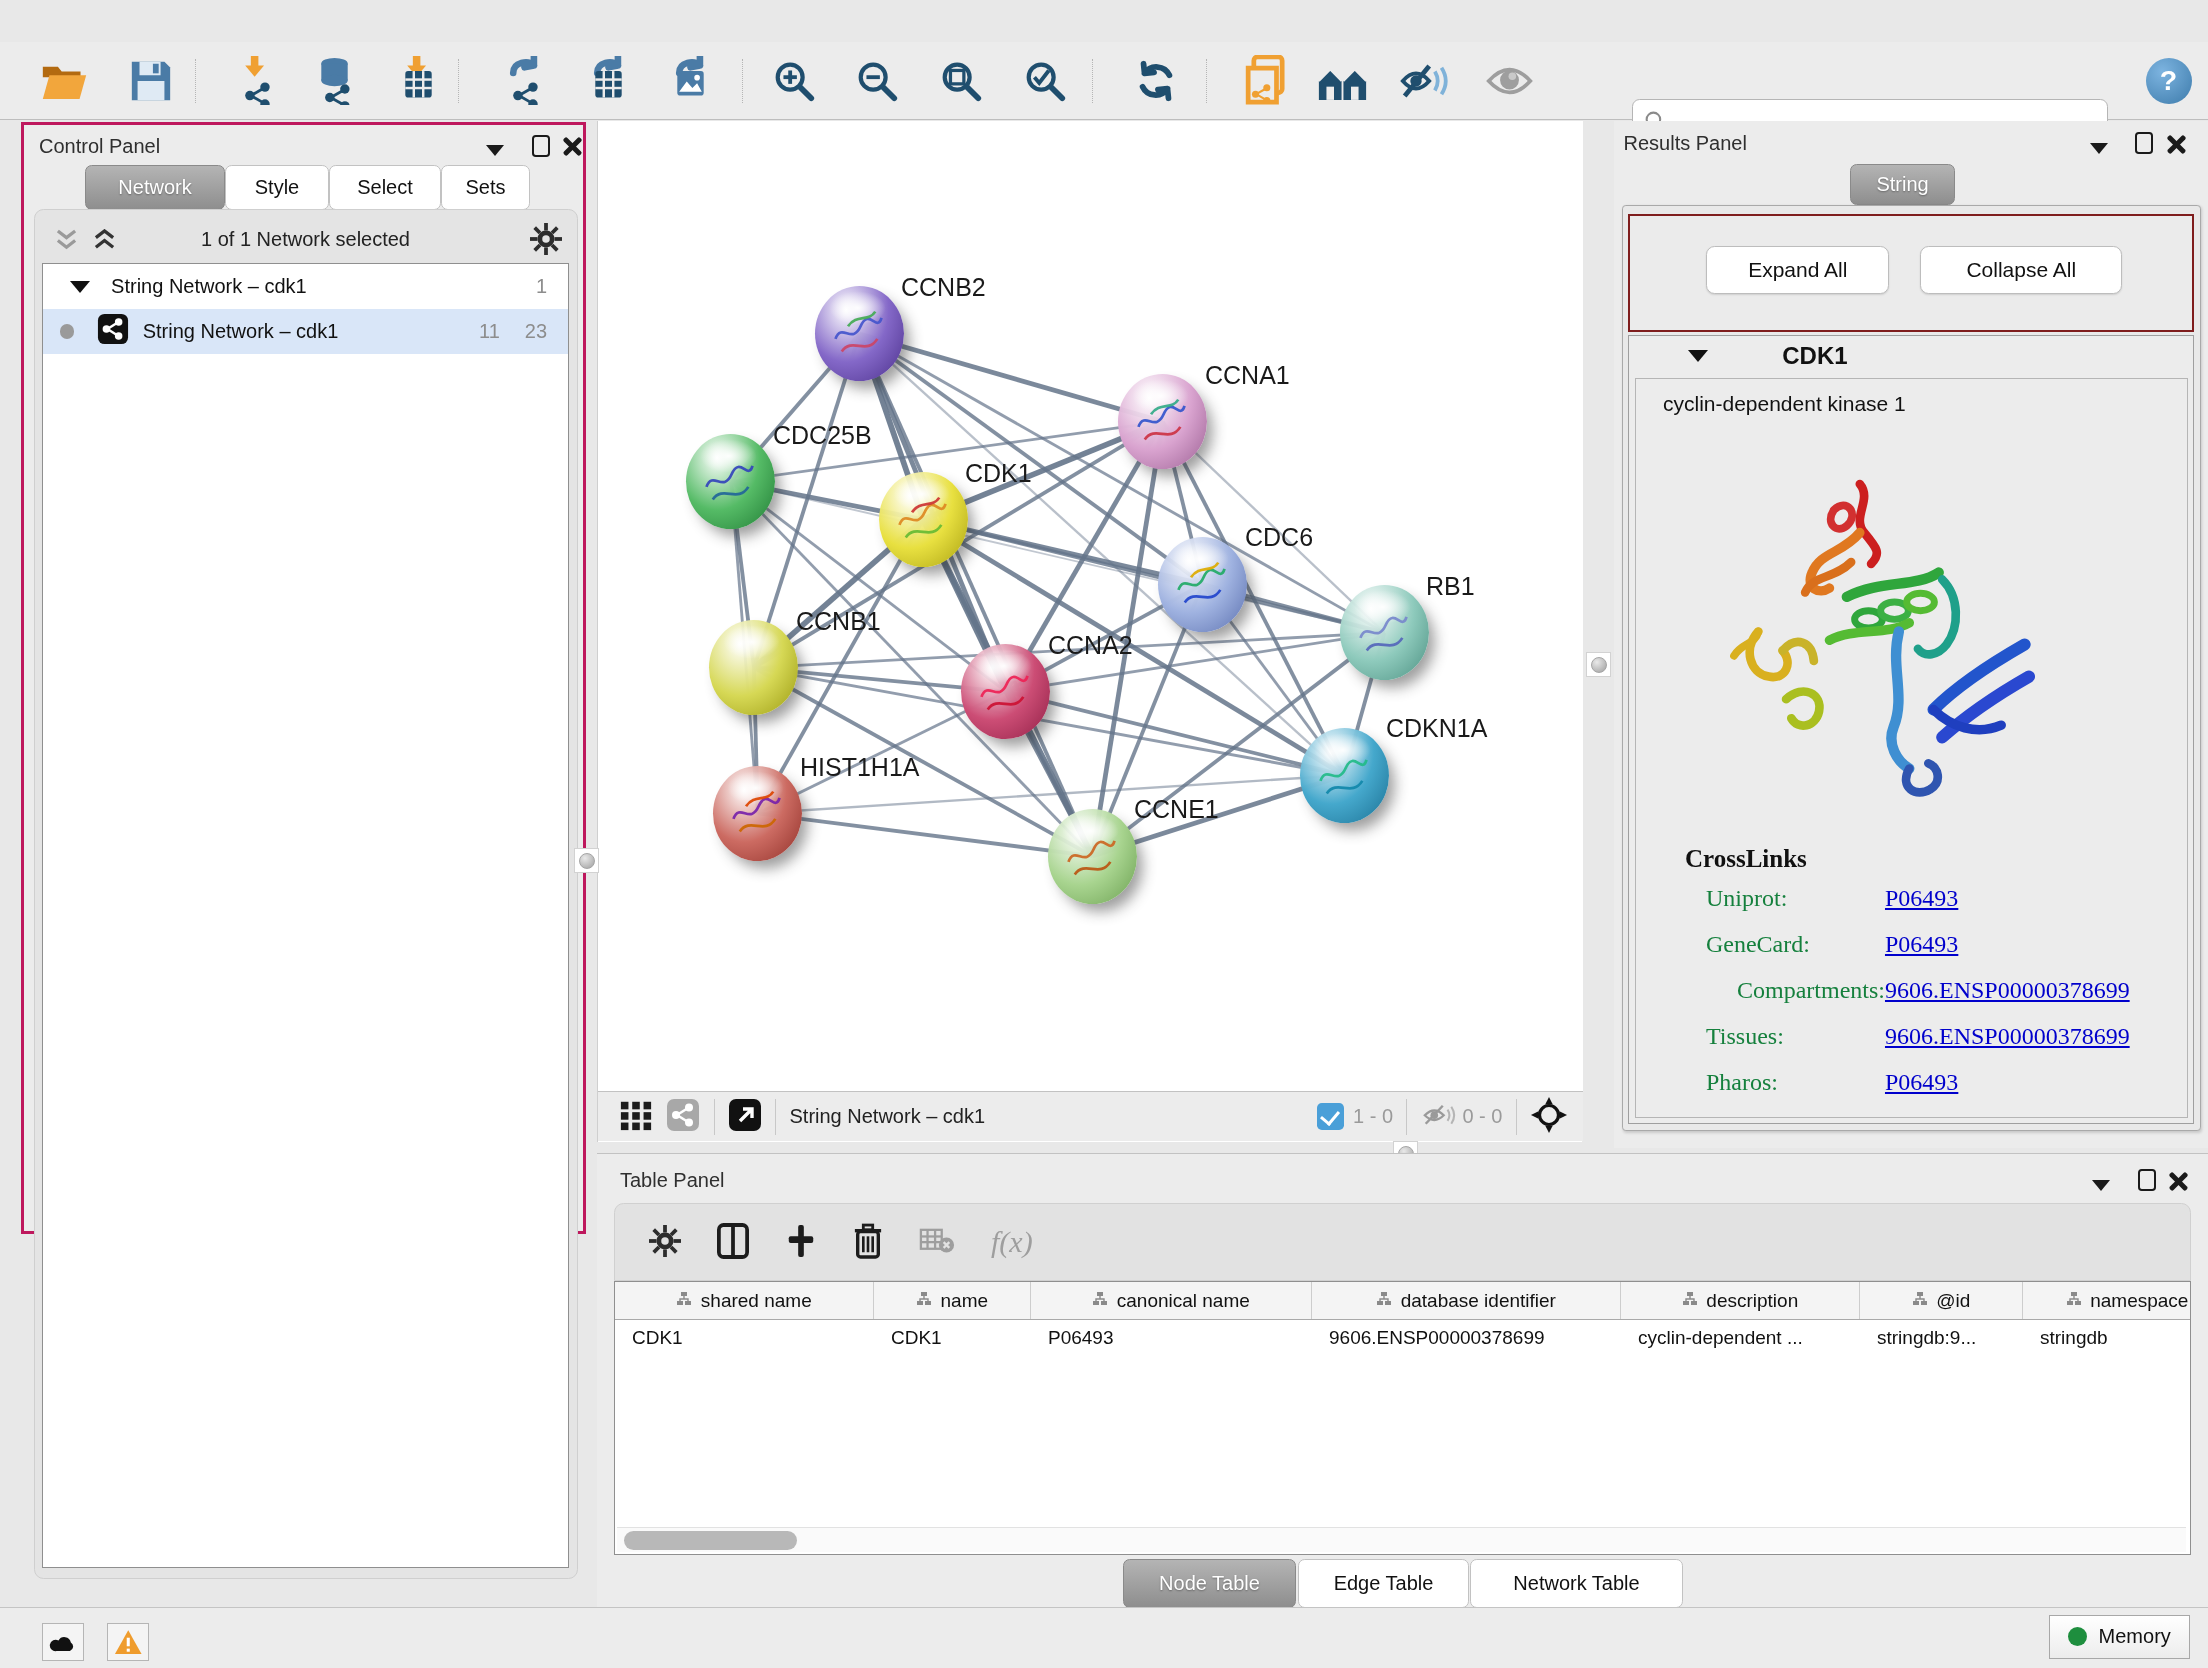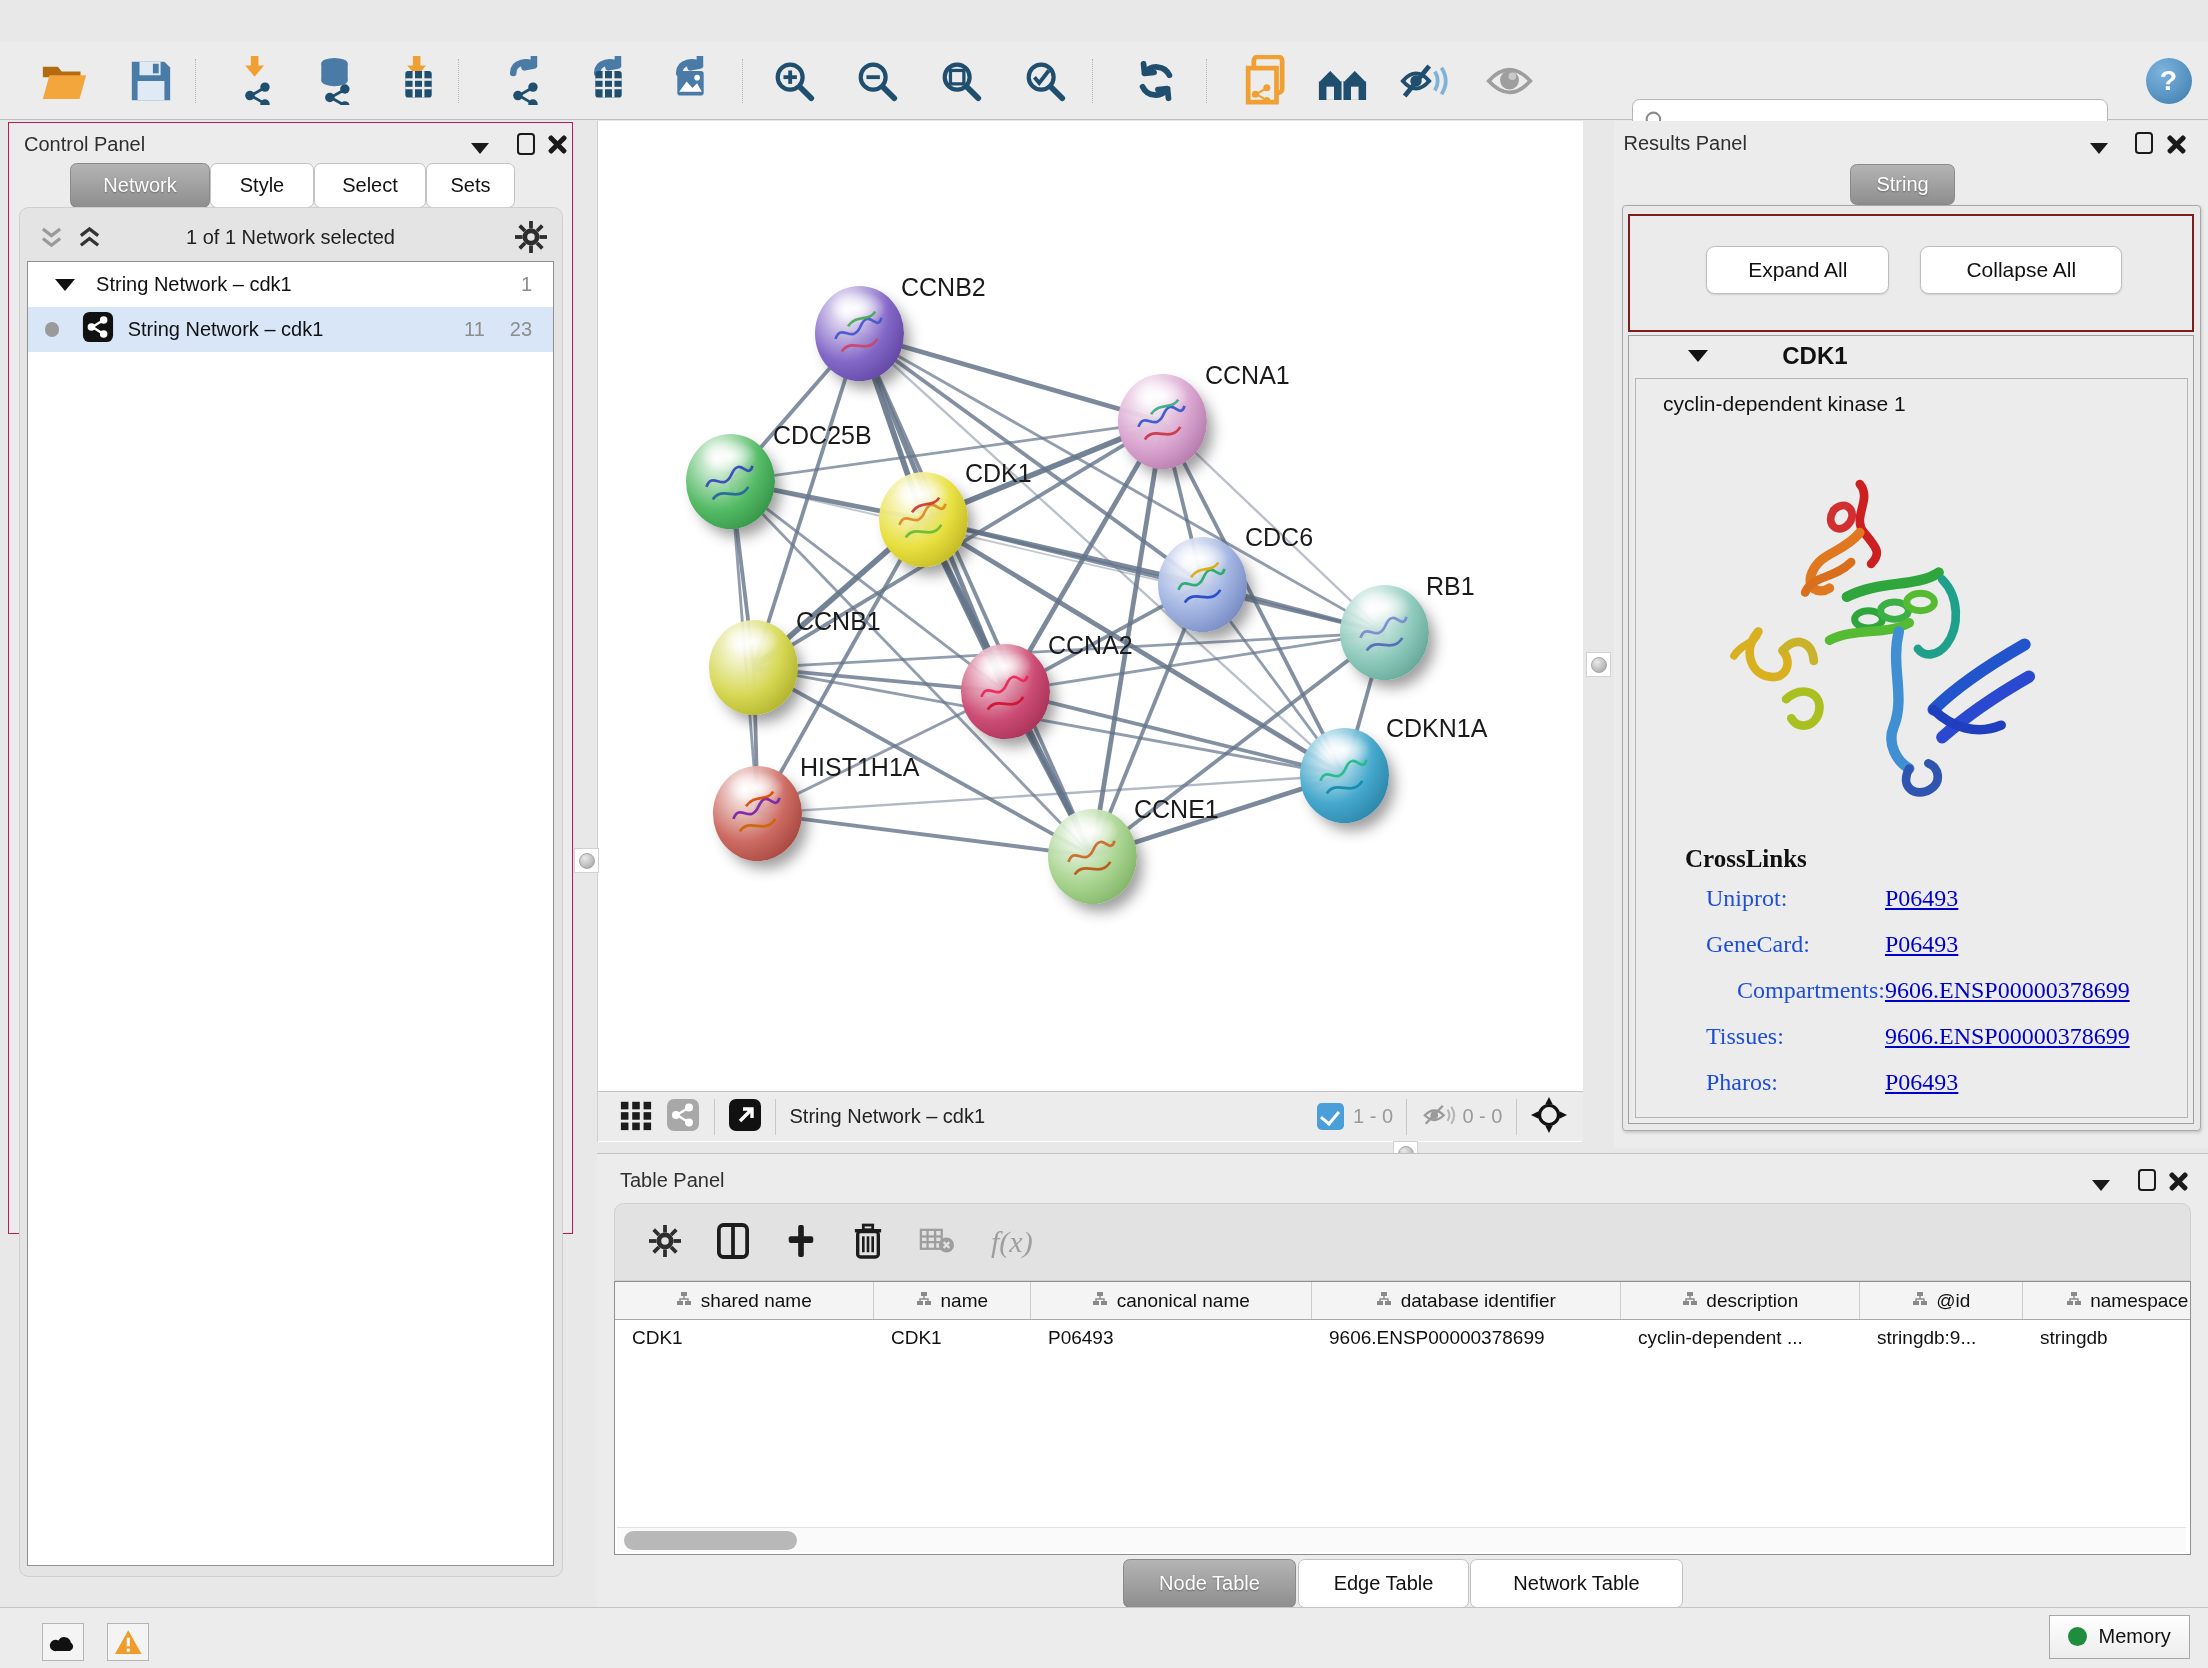--- a/index.html
+++ b/index.html
@@ -24,21 +24,21 @@
   .ph-tri { width:0; height:0; border-left:9.5px solid transparent; border-right:9.5px solid transparent; border-top:11.4px solid #1a1a1a; display:inline-block; }
   .ph-box { width:18px; height:22px; border:2.9px solid #1a1a1a; border-radius:3.8px; display:inline-block; }
   .ph-x { position:relative; width:21px; height:21px; display:inline-block; }
   .ph-x::before,.ph-x::after { content:""; position:absolute; left:-1px; top:8.6px; width:23px; height:4.8px; background:#1a1a1a; border-radius:1.9px; }
   .ph-x::before { transform:rotate(45deg); } .ph-x::after { transform:rotate(-45deg); }
 
   .tabbtn { height:45px; border:1px solid #c2c2c2; background:#ffffff; color:#111; font-size:20px; display:flex; align-items:center; justify-content:center; border-radius:6.7px; cursor:pointer; }
   .tabbtn.sel { background:linear-gradient(#b4b4b4,#8e8e8e); color:#fff; border-color:#8a8a8a; text-shadow:0 1px 1.9px rgba(0,0,0,.35); }
 
   
-  #control-panel { left:8px; top:122px; width:565px; height:1112px; background:#ececec; border:1px solid #be185d; }
+  #control-panel { left:21px; top:122px; width:565px; height:1112px; background:#ececec; border:3px solid #be185d; }
   #cp-inner { left:9.5px; top:84px; width:544px; height:1370px; background:#e4e4e4; border:1px solid #cfcfcf; border-radius:9.5px; }
   #cp-toolbar { left:0; top:7.6px; width:100%; height:42px; }
   #cp-tree { left:7.6px; top:53px; width:527px; height:1305px; background:#ffffff; border:1px solid #8f8f8f; }
   .tree-row { position:relative; width:100%; height:45px; display:flex; align-items:center; font-size:20px; color:#111; }
   .tree-row.sel { background:#d9e6f8; }
   .tree-tri { width:0; height:0; border-left:10.5px solid transparent; border-right:10.5px solid transparent; border-top:12.4px solid #111; }
   .cnt { color:#8d8d8d; }
   .chev { display:inline-block; width:25px; height:21px; }
   .chev svg { display:block; }
 
@@ -61,21 +61,21 @@
   #results-panel { left:1614px; top:121px; width:594px; height:1027px; background:#ececec; }
   #string-tab { left:236px; top:43px; width:105px; height:41px; }
   #rp-box { left:7.6px; top:84px; width:579px; height:926px; background:#e9e9e9; border:1px solid #a9a9a9; border-radius:3.8px; box-shadow:1px 1.9px 2.9px rgba(0,0,0,.15); }
   #rp-btnrow { left:5.7px; top:7.6px; width:566px; height:118px; border:2px solid #7f1d1d; background:#ebebeb; }
   .wbtn { position:absolute; top:30px; height:48px; background:#ffffff; border:1px solid #bdbdbd; border-radius:8.6px; font-size:21px; color:#111; display:flex; align-items:center; justify-content:center; cursor:pointer; box-shadow:0 1px 1.9px rgba(0,0,0,.12); }
   #rp-content { left:5.7px; top:129px; width:566px; height:789px; border:1px solid #9f9f9f; background:#ececec; }
   #rp-gene-row { left:0; top:0; width:100%; height:40px; display:flex; align-items:center; }
   #rp-desc-box { left:5.7px; top:42px; width:553px; height:740px; border:1px solid #b5b5b5; background:#ececec; }
   #rp-desc { left:27px; top:13.3px; font-size:21px; color:#111; }
   .serif { font-family:"Liberation Serif","DejaVu Serif",serif; }
-  .xl-label { font-size:24px; color:#1d4ed8; }
+  .xl-label { font-size:24px; color:#15803d; }
   .xl-value { font-size:24px; color:#0000cc; text-decoration:underline; cursor:pointer; }
 
   
   .split-handle { width:25px; height:25px; background:#ffffff; border:1px solid #d2d2d2; display:flex; align-items:center; justify-content:center; }
   .split-handle i { width:16px; height:16px; border-radius:50%; background:radial-gradient(circle at 35% 30%, #e9e9e9, #9f9f9f); border:1px solid #a5a5a5; }
 
   
   #table-panel { left:597px; top:1153px; width:1611px; height:455px; background:#ececec; border-top:1px solid #c2c2c2; }
   #tp-toolbar { left:17px; top:49px; width:1577px; height:78px; background:#e2e2e2; border:1px solid #d0d0d0; border-radius:9.5px 9.5px 0 0; display:flex; align-items:center; gap:36px; padding-left:34px;text-align:right; }
   #tp-table { left:17px; top:127px; width:1577px; height:274px; background:#ffffff; border:1.9px solid #8f8f8f; overflow:hidden; }

